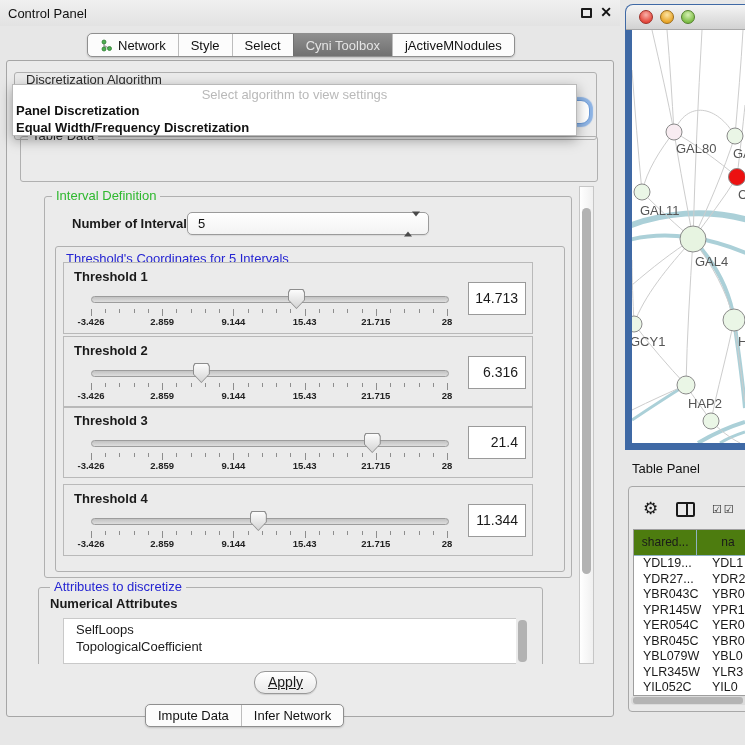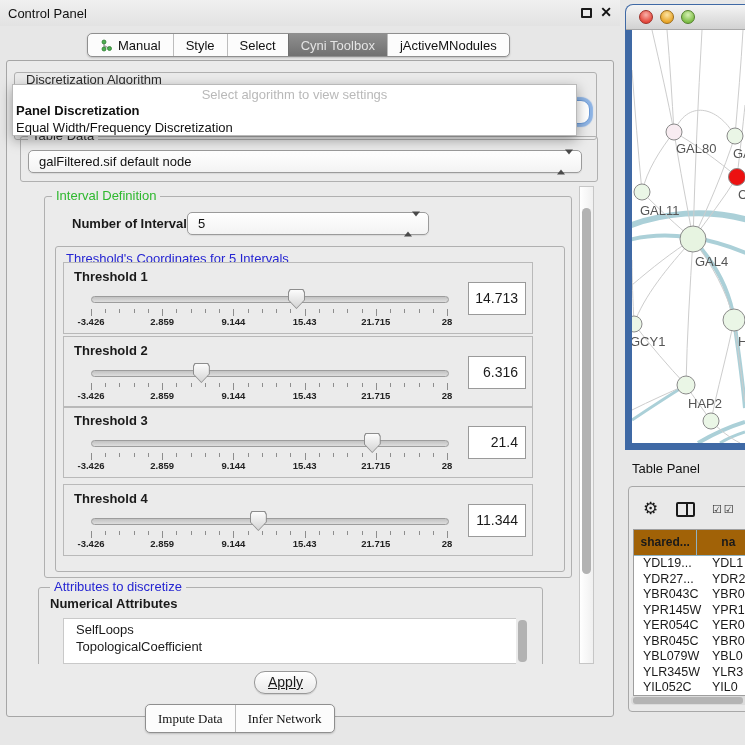--- a/index.html
+++ b/index.html
@@ -13,21 +13,21 @@
               background:linear-gradient(#f0f0f0,#e3e3e3); }
   .tb-title { position:absolute; left:8px; top:6px; font-size:13px; color:#111; }
   .float-btn { position:absolute; right:28px; top:8px; width:11px; height:10px;
                border:2px solid #1a1a1a; border-radius:1px; }
   .close-btn { position:absolute; right:8px; top:4px; font-size:14px; font-weight:bold; color:#111; }
 
   .tabbar { position:absolute; display:flex; height:24px; border:1px solid #8f8f8f;
             border-radius:5px; overflow:hidden; background:#fcfcfc;
             box-shadow:0 1px 2px rgba(0,0,0,.18); }
   #top-tabs { top:33px; left:87px; }
-  #bottom-tabs { top:704px; left:145px; height:29px;font-family:Liberation Serif, serif; }
+  #bottom-tabs { top:704px; left:145px; height:23px; }
   .tab { display:flex; align-items:center; gap:5px; padding:0 12px; font-size:13px;
          color:#111; border-left:1px solid #bdbdbd; white-space:nowrap; }
   .tab:first-child { border-left:none; }
   .tab.selected { background:linear-gradient(#8f8f8f,#707070); color:#e4e4e4; border-left-color:#707070; }
 
   .content-frame { position:absolute; left:6px; top:60px; width:608px; height:657px;
                    border:1px solid #a6a6a6; border-radius:3px; background:#ebebeb; }
 
   .group { position:absolute; border:1px solid #b0b0b0; border-radius:3px; }
   .group-label { position:absolute; font-size:13px; line-height:14px; background:#ebebeb;
@@ -122,22 +122,22 @@
   #table-panel { position:absolute; left:628px; top:486px; width:124px; height:226px;
       background:#e9e9e9; border:1px solid #a8a8a8; border-radius:4px; }
   .tp-gear { position:absolute; left:14px; top:11px; font-size:17px; color:#1a1a1a; }
   .tp-split { position:absolute; left:47px; top:15px; width:19px; height:15px;
       border:2px solid #1a1a1a; border-radius:2px; }
   .tp-split i { position:absolute; left:50%; top:0; bottom:0; width:2px; background:#1a1a1a; display:block; }
   .tp-checks { position:absolute; left:83px; top:16px; font-size:11px; letter-spacing:2px; color:#222; }
   #table-area { position:absolute; left:4px; top:42px; width:120px; height:167px;
       background:#fff; border:1px solid #9e9e9e; border-right:none; overflow:hidden; }
   #table-header { display:flex; height:26px; }
-  .th { background:#a16207; border-right:1px solid #8fb2c2; border-bottom:1px solid #8fb2c2;
-        font-size:12px; line-height:25px; text-align:center; overflow:hidden; white-space:nowrap;font-weight:bold; }
+  .th { background:#4d7c0f; border-right:1px solid #8fb2c2; border-bottom:1px solid #8fb2c2;
+        font-size:12px; line-height:25px; text-align:center; overflow:hidden; white-space:nowrap; }
   .th.c1 { width:72px; }
   .th.c2 { width:60px; text-align:left; padding-left:24px; }
   .tr { display:flex; height:15.5px; font-size:12.5px; line-height:15.5px; white-space:nowrap; }
   .td1 { width:72px; padding-left:9px; overflow:hidden; }
   .td2 { padding-left:6px; overflow:hidden; }
   #hscroll { position:absolute; left:2px; top:209px; width:118px; height:9px;
       background:#dcdcdc; border-radius:4px; }
   #hscroll-thumb { position:absolute; left:2px; top:1px; width:110px; height:7px;
       background:#b4b4b4; border-radius:3px; }
 </style>
@@ -152,21 +152,21 @@
   </div>
 
   <div class="tabbar" id="top-tabs">
       <div class="tab">
         <svg width="13" height="13" viewBox="0 0 13 13">
           <path d="M4 3 L4 10 M4 6.5 L9.5 9.5" stroke="#9a9a9a" stroke-width="1.2" fill="none"></path>
           <circle cx="4" cy="3" r="2" fill="#4caf50" stroke="#2e7d32" stroke-width="0.8"></circle>
           <circle cx="4" cy="10" r="2" fill="#4caf50" stroke="#2e7d32" stroke-width="0.8"></circle>
           <circle cx="9.5" cy="9.5" r="2" fill="#4caf50" stroke="#2e7d32" stroke-width="0.8"></circle>
         </svg>
-        <span>Manual</span>
+        <span>Network</span>
       </div>
       <div class="tab">
         <span>Style</span>
       </div>
       <div class="tab">
         <span>Select</span>
       </div>
       <div class="tab selected">
         <span>Cyni Toolbox</span>
       </div>
@@ -176,24 +176,20 @@
     </div>
 
   <div class="content-frame"></div>
 
   <div class="group" id="algo-group"></div>
   <span class="group-label" id="algo-label">Discretization Algorithm</span>
   <div id="algo-combo-hidden"></div>
 
   <div class="group" id="td-group"></div>
   <span class="group-label" id="td-label">Table Data</span>
-  <div class="combo" id="td-combo">
-    <span>galFiltered.sif default node</span>
-    <span class="spinner"><i class="spin-up"></i><i class="spin-down"></i></span>
-  </div>
 
   <div id="scroll-viewport">
     <div class="group" id="interval-group"></div>
     <span class="group-label lbl-green" id="interval-label">Interval Definition</span>
     <span id="noi-label">Number of Intervals</span>
     <div class="combo" id="noi-combo">
       <span>5</span>
       <span class="spinner"><i class="spin-up"></i><i class="spin-down"></i></span>
     </div>
     <div class="group" id="thr-group"></div>
@@ -380,21 +376,21 @@
         <span>Impute Data</span>
       </div>
       <div class="tab">
         <span>Infer Network</span>
       </div>
     </div>
 
   <div id="algo-popup">
     <div class="popup-prompt">Select algorithm to view settings</div>
   <div class="popup-item selected" style="top: 18px;">Panel Discretization</div>
-      <div class="popup-item" style="top: 35px;">Equal Width/Frequency Discretization</div>
+      <div class="popup-item" style="top: 35px; font-weight: bold;">Equal Width/Frequency Discretization</div>
     </div>
 </div>
 
 <div id="net-window">
   <div id="net-titlebar">
     <span class="light red"></span>
     <span class="light yellow"></span>
     <span class="light green"></span>
   </div>
   <div id="net-canvas">

